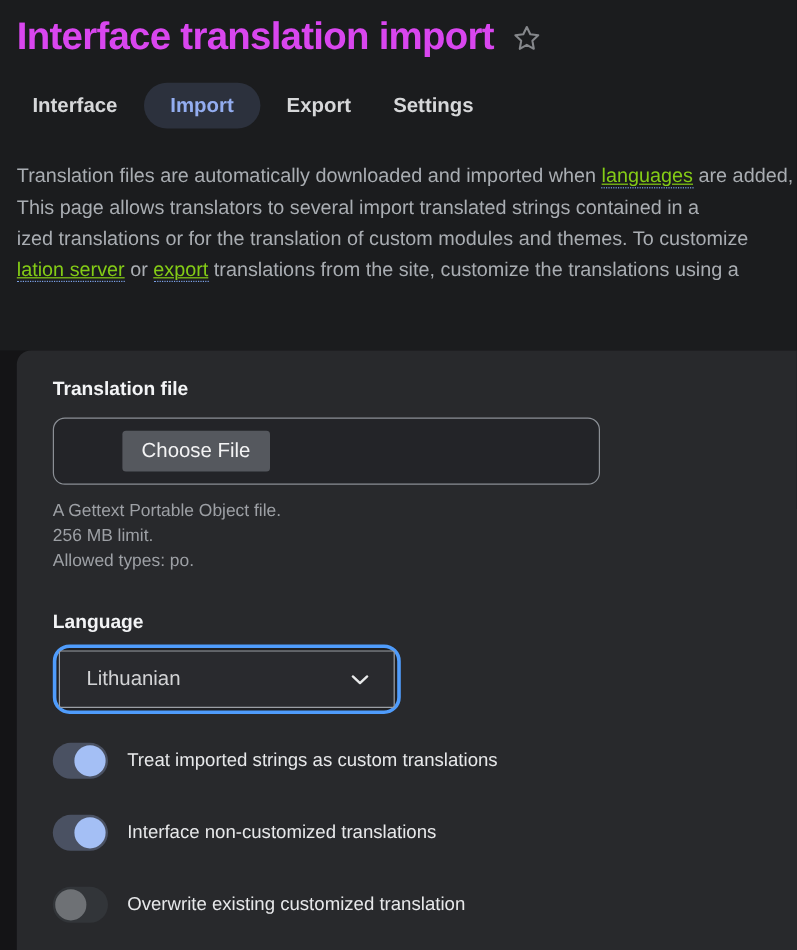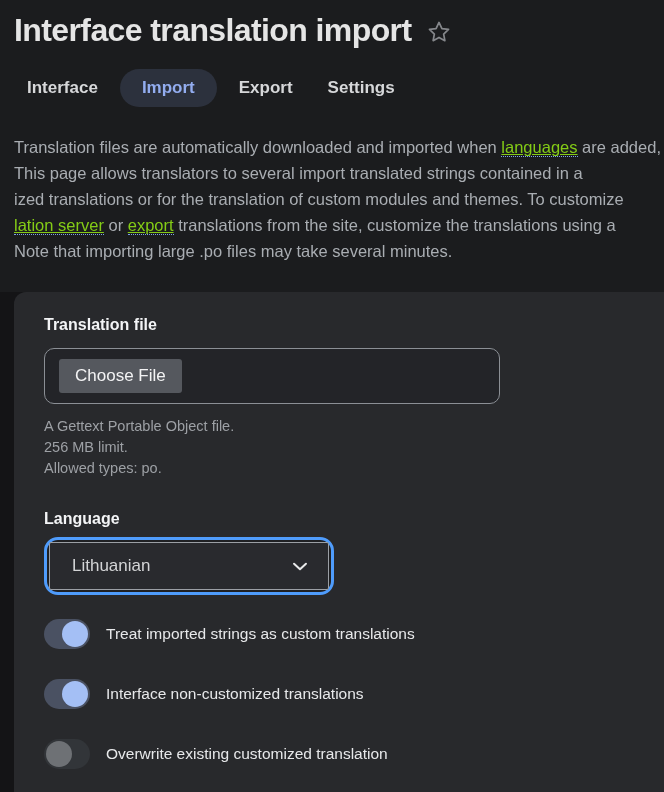--- a/index.html
+++ b/index.html
@@ -15,21 +15,21 @@
   .page-top {
     position: absolute; left: 0; top: 0;
     width: 664px; height: 292px;
     background: #1b1c1e;
   }
   .header {
     display: flex; align-items: center; gap: 14px;
     padding: 8px 0 0 14px;
   }
   .page-title {
-    font-size: 32px; font-weight: 700; color: #e5e5e5;
+    font-size: 32px; font-weight: 700; color: #d946ef;
     letter-spacing: -0.6px; line-height: 44px;
     white-space: nowrap;
   }
   .star-btn { display: inline-flex; margin-top: 4px; cursor: pointer; }
   .tabs {
     display: flex; align-items: center; gap: 9px;
     margin: 16px 0 0 14px; height: 40px;
   }
   .tab {
     font-size: 17px; font-weight: 600; color: #d6d7d9;
@@ -67,21 +67,21 @@
     background: #232428;
     display: flex; align-items: center;
     padding-left: 14px; cursor: pointer;
   }
   .choose-btn {
     height: 34px; padding: 0 16px;
     background: #55585e; color: #f3f3f4;
     font-size: 17px; border: none; border-radius: 3px;
     display: inline-flex; align-items: center;
     font-family: "Liberation Sans", sans-serif;
-    cursor: pointer; white-space: nowrap;
+    cursor: pointer; white-space: nowrap; margin-left: 43px;
   }
   .file-status {
     margin-left: 11px; font-size: 17px; color: #e2e3e5; white-space: nowrap;
   }
   .help { margin-top: 12px; font-size: 14.5px; line-height: 21px; color: #9da0a5; }
   .help div { white-space: nowrap; }
   .label-language { margin-top: 31px; margin-bottom: 9px; }
   .select-ring {
     display: inline-block;
     border: 3px solid #4f9cfc; border-radius: 14px;
@@ -133,21 +133,20 @@
     <div class="tab active">Import</div>
     <div class="tab">Export</div>
     <div class="tab">Settings</div>
   </div>
 
   <div class="description">
     <div class="desc-line"><span>Translation files are automatically downloaded and imported when </span><span class="doc-link">languages</span><span> are added, or</span></div>
     <div class="desc-line">This page allows translators to several import translated strings contained in a</div>
     <div class="desc-line">ized translations or for the translation of custom modules and themes. To customize</div>
     <div class="desc-line"><span class="doc-link">lation server</span><span> or </span><span class="doc-link">export</span><span> translations from the site, customize the translations using a</span></div>
-    <div class="desc-line">Note that importing large .po files may take several minutes.</div>
   </div>
 
 </div>
 
 <div class="card">
 
   <div class="field-label">Translation file</div>
 
   <div class="file-input">
     <button class="choose-btn">Choose File</button>

